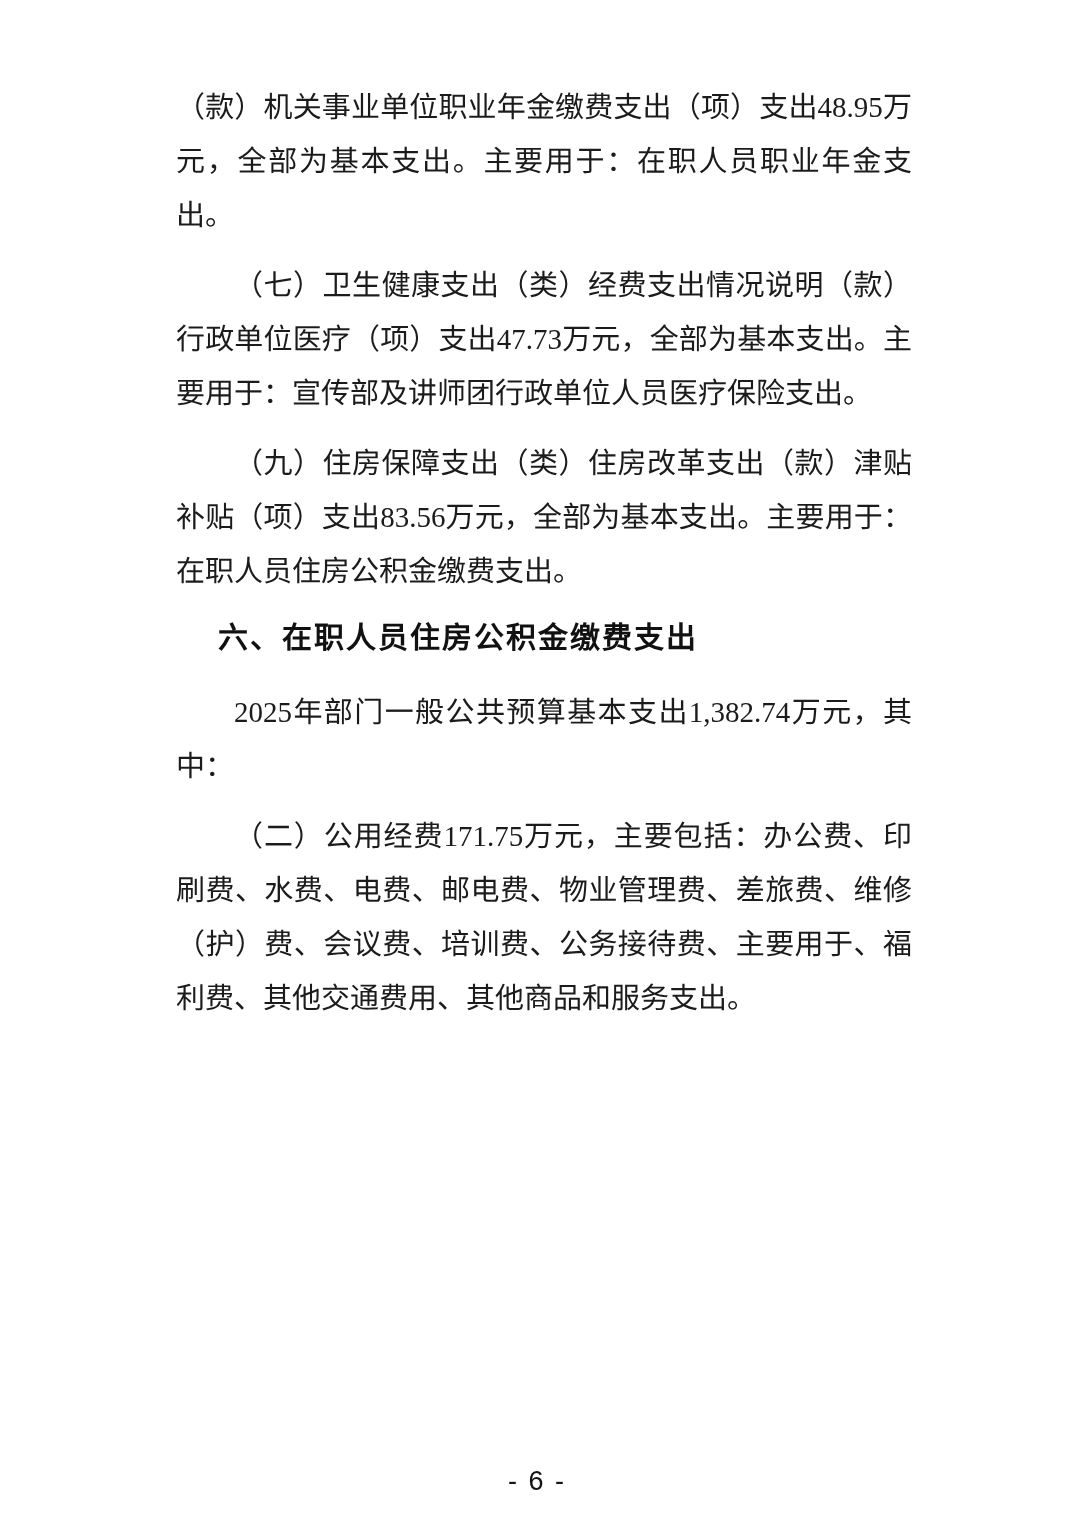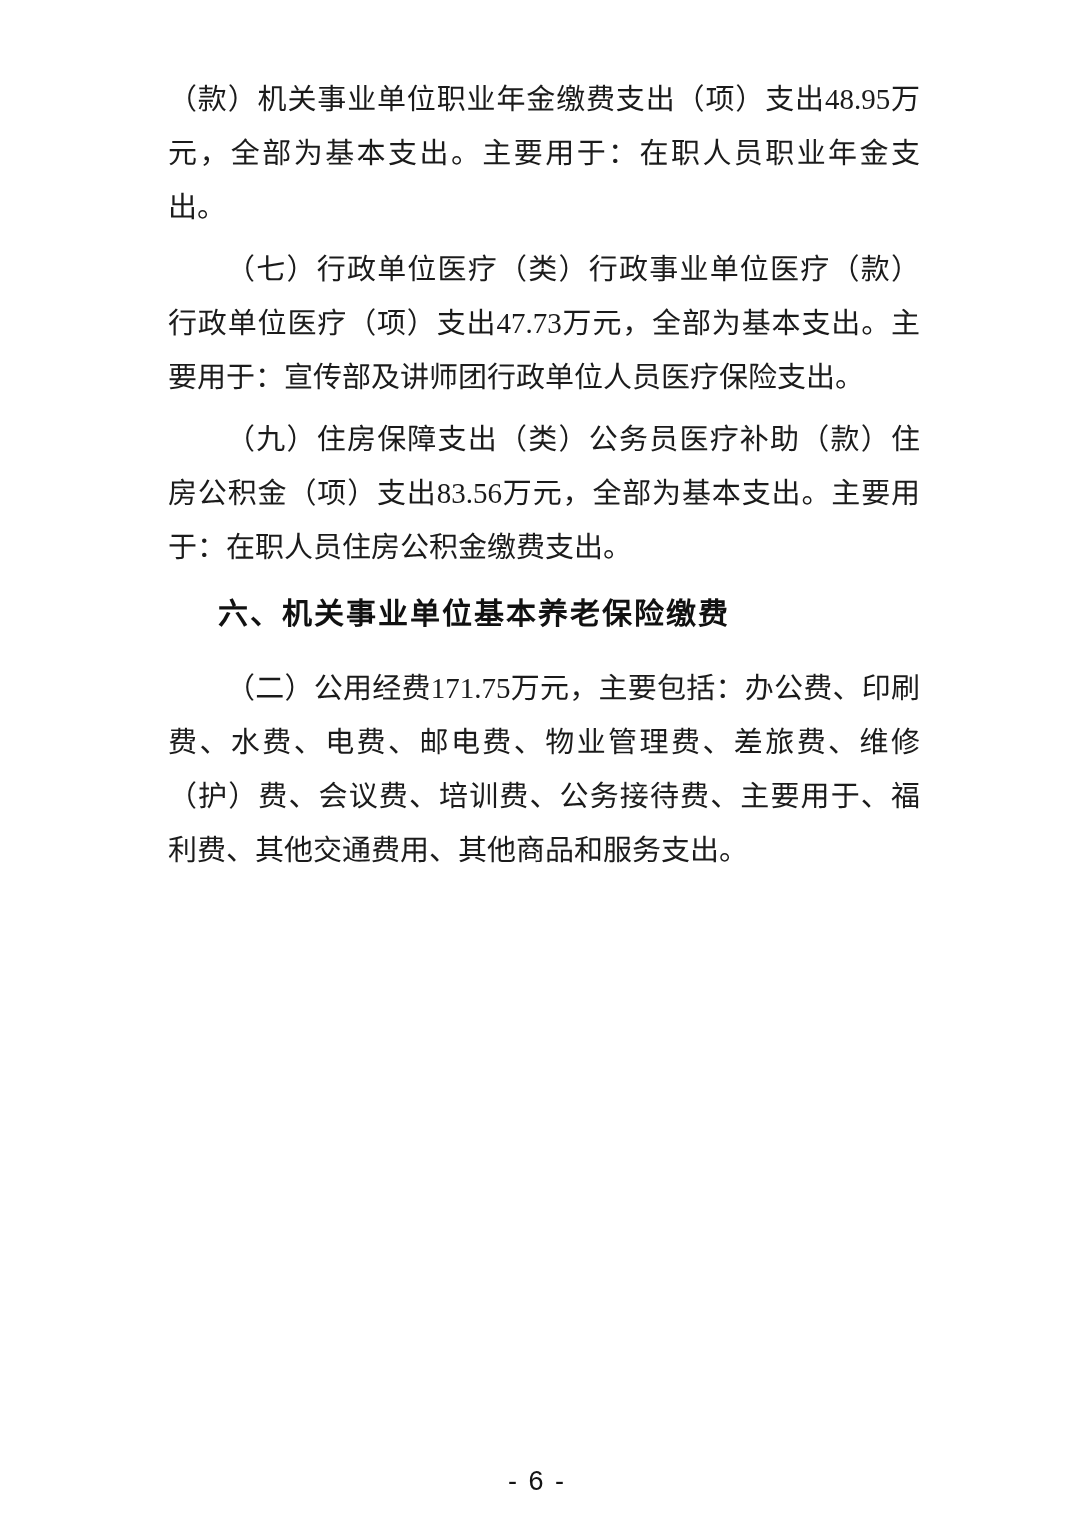--- a/index.html
+++ b/index.html
@@ -17,21 +17,21 @@
     color: #1b1b1b;
   }
   .doc-page {
     position: absolute;
     top: 0; left: 0; right: 0; bottom: 0;
     box-sizing: border-box;
     padding: 64px 146px 0 160px;
     background: #ffffff;
   }
   .doc-page p.body-par {
-    margin: 8px;
+    margin: 16px;
     font-size: 29px;
     line-height: 54px;
     text-align: justify;
     text-justify: inter-ideograph;
     text-justify: inter-character;
     word-break: break-all;
   }
   .doc-page p.indent {
     text-indent: 58px;
   }
@@ -58,27 +58,28 @@
     letter-spacing: 2px;
   }
 </style>
 </head>
 <body>
 
 <div class="doc-page">
 
   <p class="body-par">（款）机关事业单位职业年金缴费支出（项）支出48.95万元，全部为基本支出。主要用于：在职人员职业年金支出。</p>
 
-  <p class="body-par indent">（七）行政单位医疗（类）行政事业单位医疗（款）行政单位医疗（项）支出47.73万元，全部为基本支出。主要用于：宣传部及讲师团行政单位人员医疗保险支出。</p>
+  <p class="body-par indent">（七）卫生健康支出（类）经费支出情况说明（款）行政单位医疗（项）支出47.73万元，全部为基本支出。主要用于：宣传部及讲师团行政单位人员医疗保险支出。</p>
 
 
-  <p class="body-par indent">（九）住房保障支出（类）公务员医疗补助（款）住房公积金（项）支出83.56万元，全部为基本支出。主要用于：在职人员住房公积金缴费支出。</p>
+  <p class="body-par indent">（九）住房保障支出（类）住房改革支出（款）津贴补贴（项）支出83.56万元，全部为基本支出。主要用于：在职人员住房公积金缴费支出。</p>
 
-  <h2 class="doc-heading">六、机关事业单位基本养老保险缴费</h2>
+  <h2 class="doc-heading">六、在职人员住房公积金缴费支出</h2>
 
+  <p class="body-par indent">2025年部门一般公共预算基本支出1,382.74万元，其中：</p>
 
 
   <p class="body-par indent">（二）公用经费171.75万元，主要包括：办公费、印刷费、水费、电费、邮电费、物业管理费、差旅费、维修（护）费、会议费、培训费、公务接待费、主要用于、福利费、其他交通费用、其他商品和服务支出。</p>
 
 
 </div>
 
 <div class="page-footer">- 6 -</div>
 
 </body></html>

